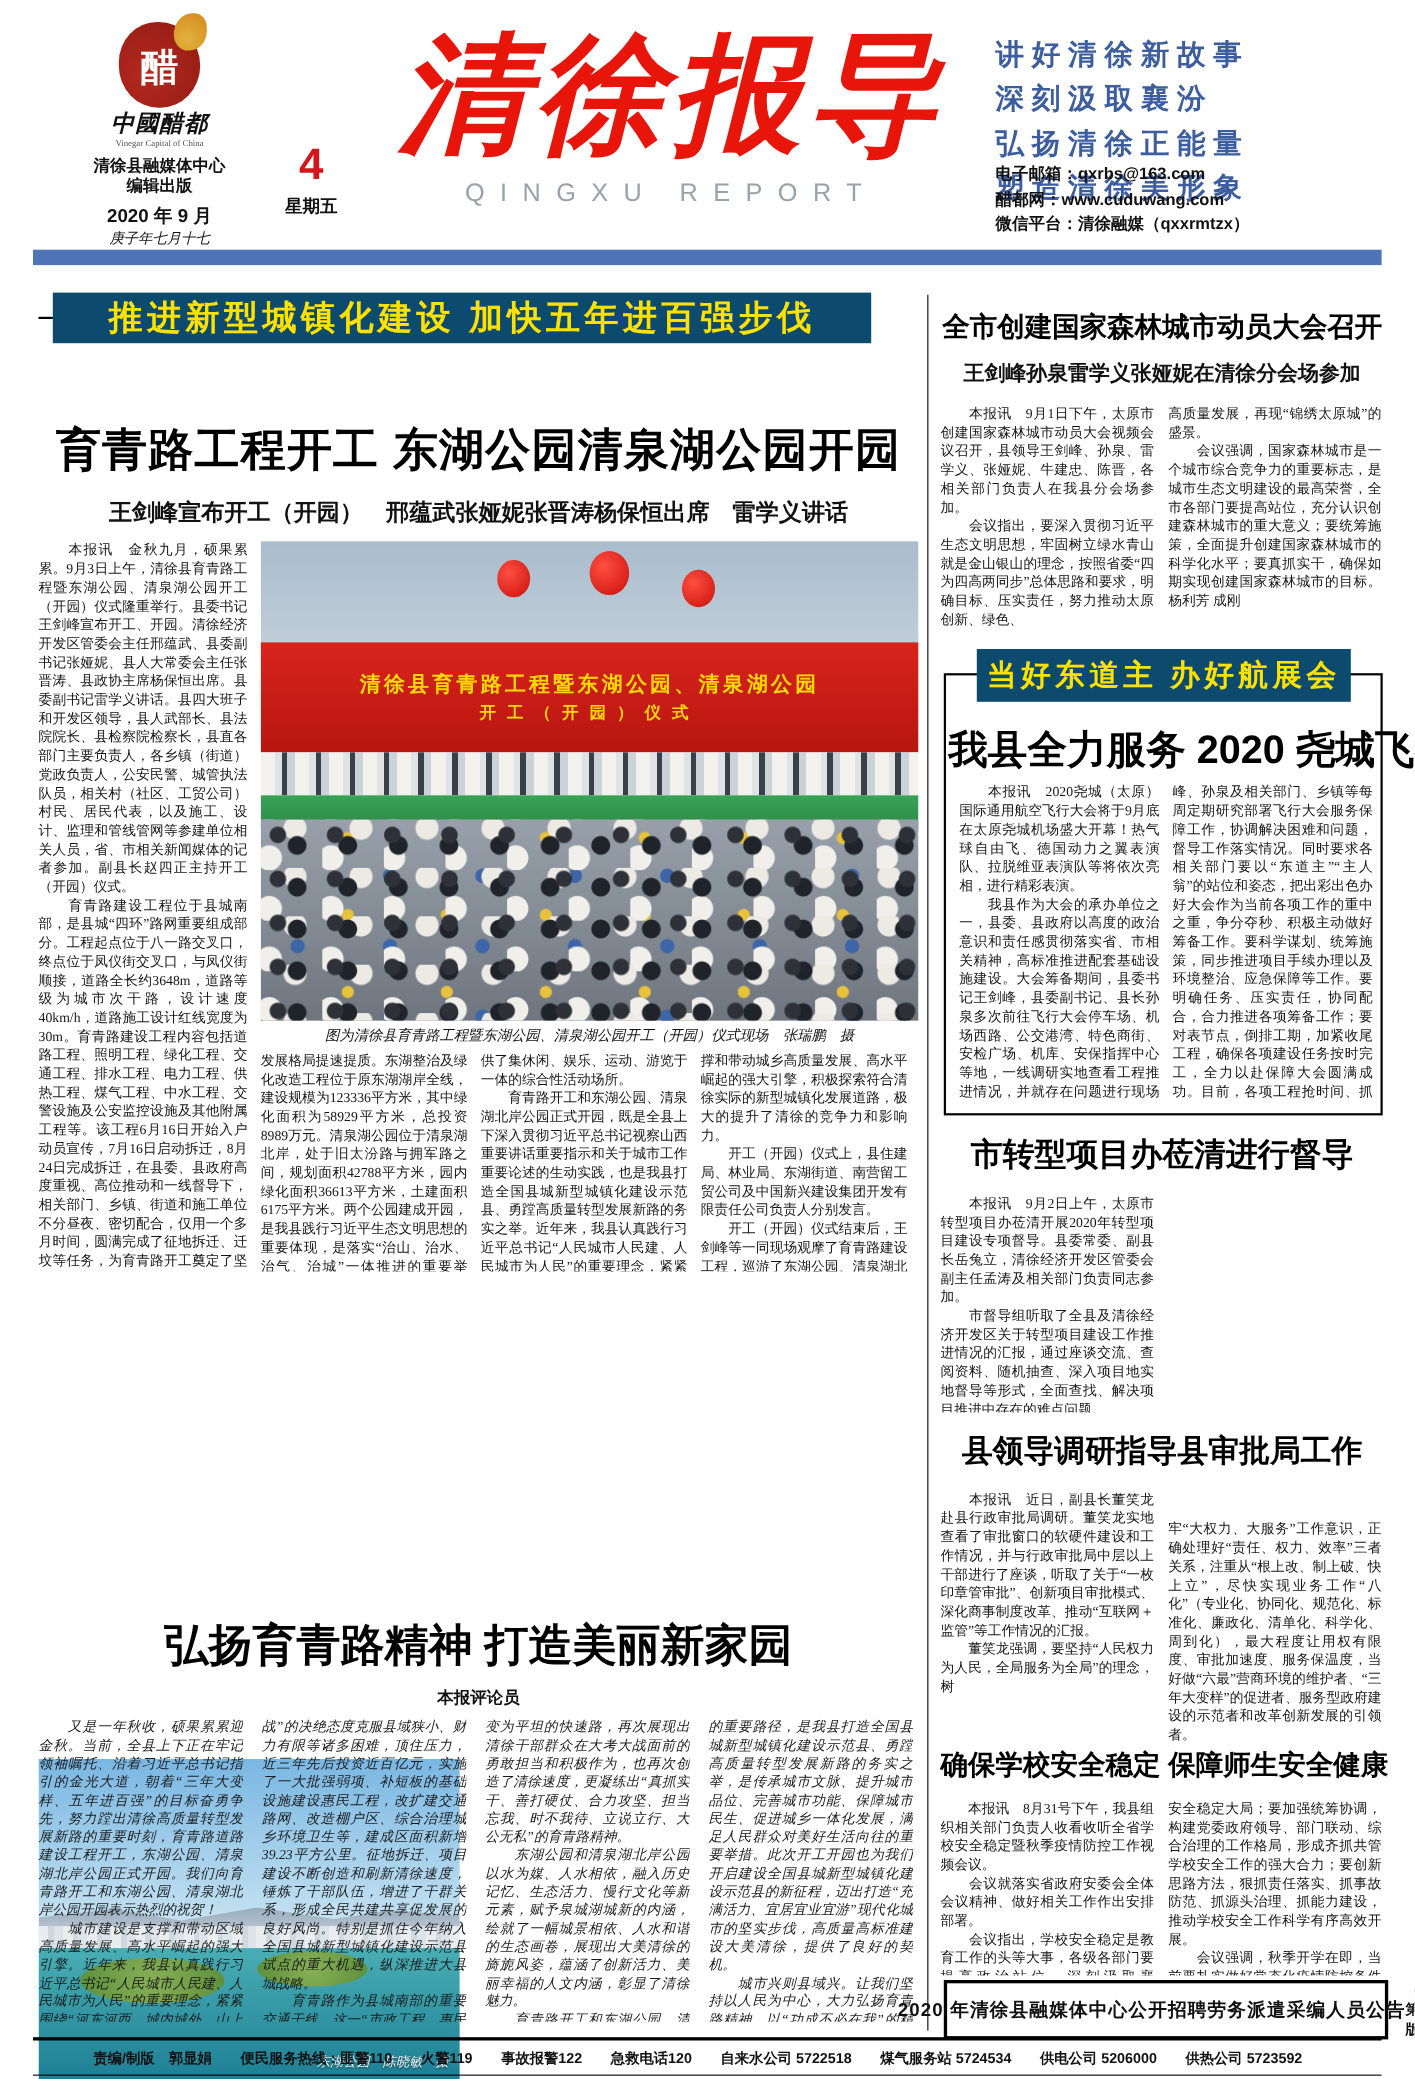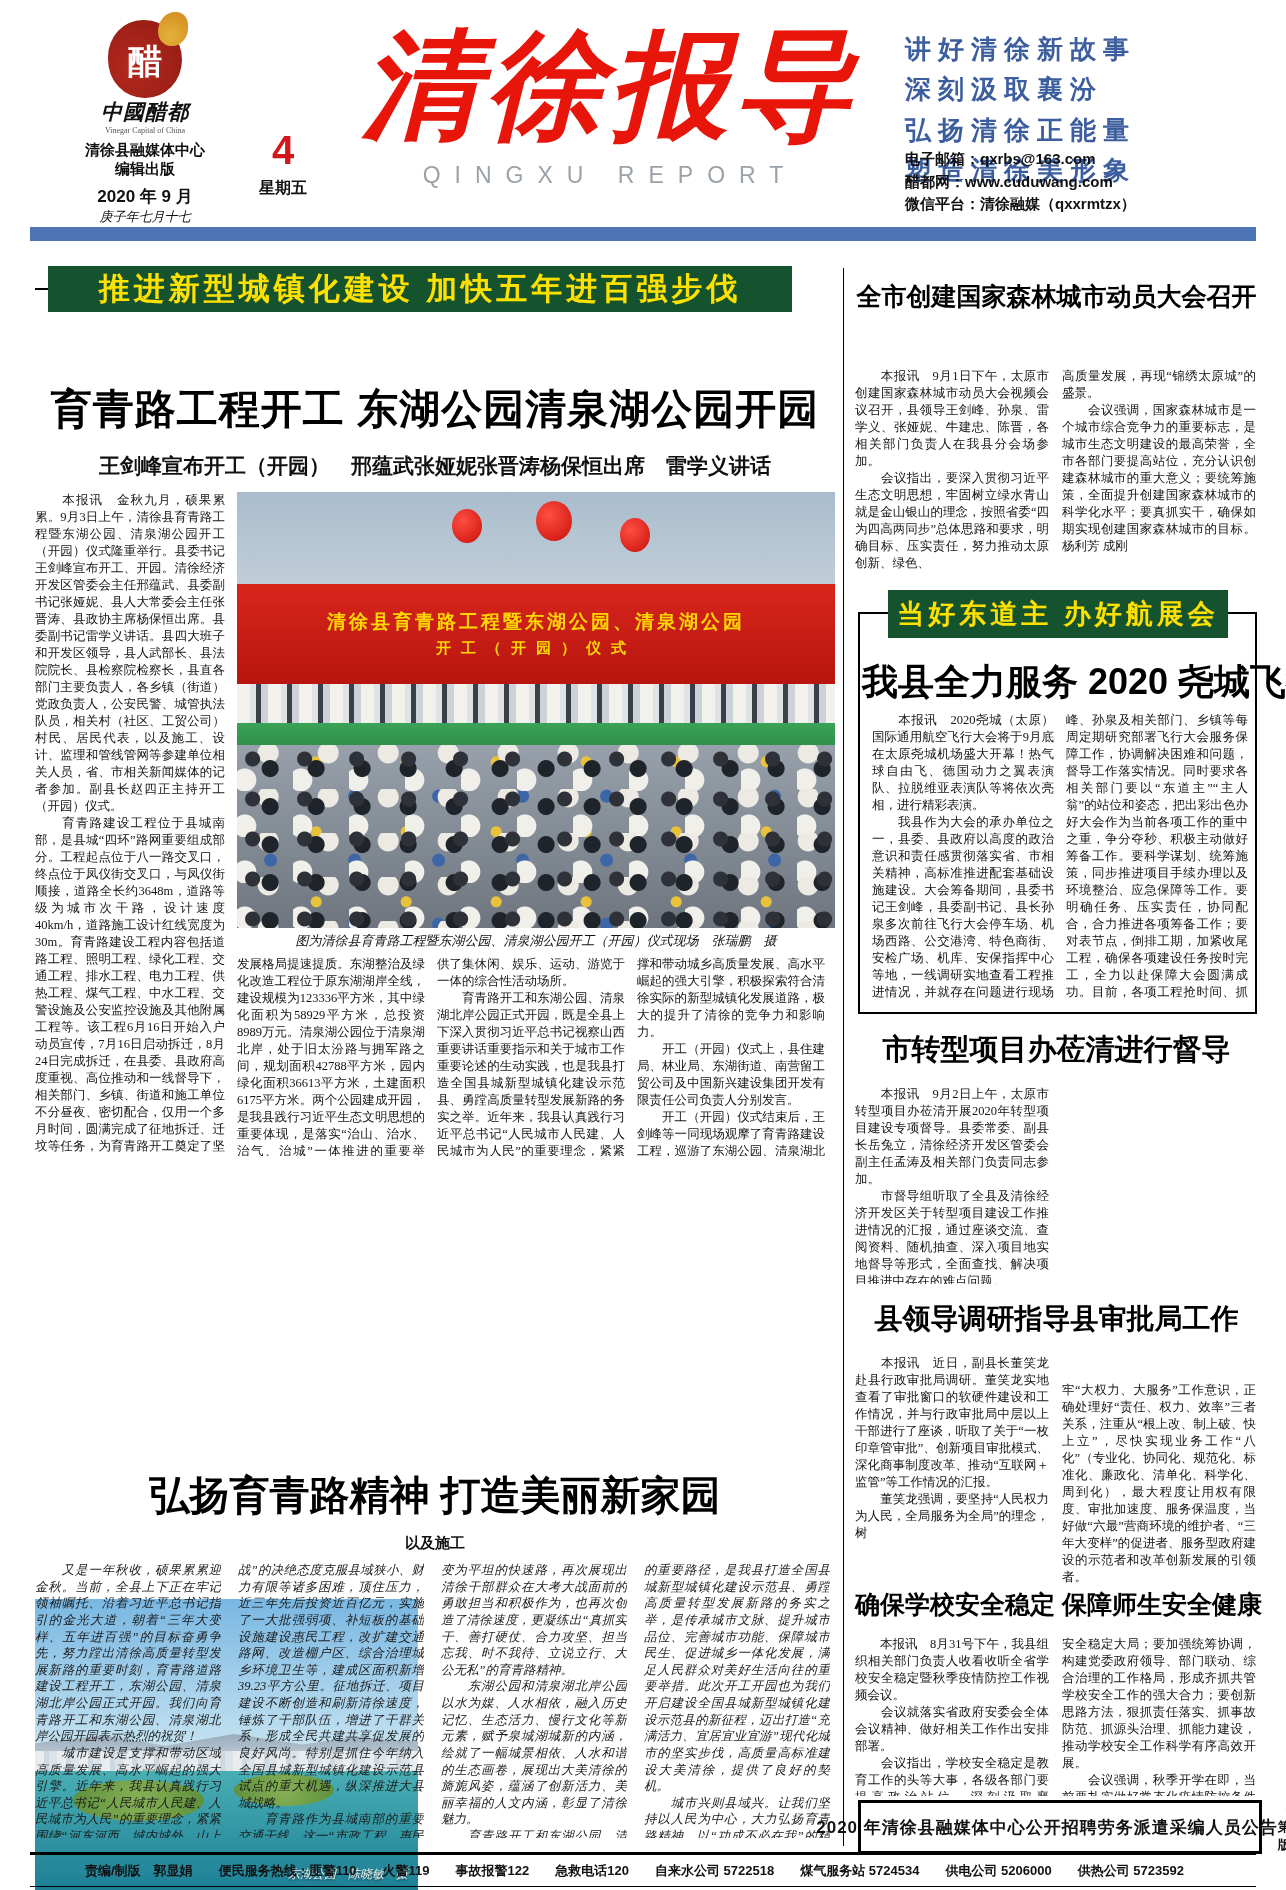--- a/index.html
+++ b/index.html
@@ -19,21 +19,21 @@
   .mast-issue{font-size:12px;}
   .pageno{color:#d21619;font-size:40px;font-weight:900;font-family:"Liberation Sans",sans-serif;line-height:1;}
   .weekday{font-size:16px;font-weight:900;font-family:"Liberation Sans",sans-serif;}
   .paper-title{color:#e8150b;font-size:118px;font-weight:900;font-style:italic;letter-spacing:6px;
                font-family:"Liberation Serif",serif;line-height:1;white-space:nowrap;}
   .paper-title-en{color:#9aa2a9;font-size:23px;letter-spacing:14px;font-family:"Liberation Sans",sans-serif;}
   .slogan{font-size:26px;font-weight:900;color:#3c5d9e;letter-spacing:7px;line-height:1.55;white-space:nowrap;}
   .contact{font-size:15px;font-weight:700;font-family:"Liberation Sans",sans-serif;line-height:1.5;white-space:nowrap;}
   .blue-bar{background:#4c74b6;}
   
-  .kicker{background:#14532d;color:#ffe100;font-family:"Liberation Sans",sans-serif;font-weight:900;
+  .kicker{background:#0c4a6e;color:#ffe100;font-family:"Liberation Sans",sans-serif;font-weight:900;
           display:flex;align-items:center;justify-content:center;letter-spacing:4px;}
   .headline{font-family:"Liberation Sans",sans-serif;font-weight:900;color:#000;text-align:center;white-space:nowrap;}
   .subhead{font-weight:700;text-align:center;white-space:nowrap;}
   .bodycol{font-size:12.5px;line-height:1.36;text-align:justify;overflow:hidden;white-space:pre-line;color:#141414;}
   .edit-col{font-size:12.5px;line-height:1.33;font-style:italic;text-align:justify;overflow:hidden;white-space:pre-line;color:#1a1a1a;}
   .caption{font-size:13px;font-style:italic;text-align:center;white-space:nowrap;overflow:hidden;}
   .divider-v{width:1px;background:#000;}
   .photo{overflow:hidden;position:relative;}
   .photo .ov-cap{position:absolute;right:10px;bottom:8px;color:#f2f2f2;font-size:12px;font-style:italic;
                  text-shadow:0 1px 2px rgba(0,0,0,.6);}
@@ -164,32 +164,33 @@
     <div class="lake-sky"></div>
     <div class="lake-mtn"></div>
     <div class="lake-city"></div>
     <div class="lake-water"></div>
     <div class="lake-isle" style="left:10%;top:62%;width:34%;height:14%;"></div>
     <div class="lake-isle" style="left:52%;top:60%;width:26%;height:11%;"></div>
     <div class="ov-cap">东湖公园　陈晓敏　摄</div>
   </div>
 
   <div class="abs headline" style="left:35px;top:1468px;width:800px;font-size:40px;">弘扬育青路精神  打造美丽新家园</div>
-  <div class="abs subhead" style="left:35px;top:1534px;width:800px;font-size:15px;">以及施工</div>
+  <div class="abs subhead" style="left:35px;top:1534px;width:800px;font-size:15px;">本报评论员</div>
   <div class="abs edit-col" style="left:35px;top:1562px;width:186px;height:276px;">　　又是一年秋收，硕果累累迎金秋。当前，全县上下正在牢记领袖嘱托、沿着习近平总书记指引的金光大道，朝着“三年大变样、五年进百强”的目标奋勇争先，努力蹚出清徐高质量转型发展新路的重要时刻，育青路道路建设工程开工，东湖公园、清泉湖北岸公园正式开园。我们向育青路开工和东湖公园、清泉湖北岸公园开园表示热烈的祝贺！
 　　城市建设是支撑和带动区域高质量发展、高水平崛起的强大引擎。近年来，我县认真践行习近平总书记“人民城市人民建、人民城市为人民”的重要理念，紧紧围绕“河东河西、城内城外、山上山下”新格局，积极探索符合清徐实际的新型城镇化发展道路，持续用力打造宜居宜业宜游宜养大美清徐。县委、县政府以“背水一</div>
   <div class="abs edit-col" style="left:238px;top:1562px;width:186px;height:276px;">战”的决绝态度克服县域狭小、财力有限等诸多困难，顶住压力，近三年先后投资近百亿元，实施了一大批强弱项、补短板的基础设施建设惠民工程，改扩建交通路网、改造棚户区、综合治理城乡环境卫生等，建成区面积新增39.23平方公里。征地拆迁、项目建设不断创造和刷新清徐速度，锤炼了干部队伍，增进了干群关系，形成全民共建共享促发展的良好风尚。特别是抓住今年纳入全国县城新型城镇化建设示范县试点的重大机遇，纵深推进大县城战略。
 　　育青路作为县城南部的重要交通干线，这一“市政工程、惠民工程、利民工程、发展工程”，对于拉大清徐城市框架，带动大县城格局具有重要作用。一个多月时间，拆除300余个院落，迁移200余个墓穴，昔日的断头路</div>
   <div class="abs edit-col" style="left:441px;top:1562px;width:186px;height:276px;">变为平坦的快速路，再次展现出清徐干部群众在大考大战面前的勇敢担当和积极作为，也再次创造了清徐速度，更凝练出“真抓实干、善打硬仗、合力攻坚、担当忘我、时不我待、立说立行、大公无私”的育青路精神。
 　　东湖公园和清泉湖北岸公园以水为媒、人水相依，融入历史记忆、生态活力、慢行文化等新元素，赋予泉城湖城新的内涵，绘就了一幅城景相依、人水和谐的生态画卷，展现出大美清徐的旖旎风姿，蕴涵了创新活力、美丽幸福的人文内涵，彰显了清徐魅力。
 　　育青路开工和东湖公园、清泉湖北岸公园正式开园，既是全县上下深入贯彻习近平总书记视察山西重要讲话重要指示和关于城市工作重要论述的生动实践，是落实全省城市工作会议精神、加快城乡统筹、产城融合发展</div>
   <div class="abs edit-col" style="left:644px;top:1562px;width:186px;height:276px;">的重要路径，是我县打造全国县城新型城镇化建设示范县、勇蹚高质量转型发展新路的务实之举，是传承城市文脉、提升城市品位、完善城市功能、保障城市民生、促进城乡一体化发展，满足人民群众对美好生活向往的重要举措。此次开工开园也为我们开启建设全国县城新型城镇化建设示范县的新征程，迈出打造“充满活力、宜居宜业宜游”现代化城市的坚实步伐，高质量高标准建设大美清徐，提供了良好的契机。
 　　城市兴则县域兴。让我们坚持以人民为中心，大力弘扬育青路精神，以“功成不必在我”的精神境界和“功成必定有我”的历史担当，不断提升县城规划建设管理水平，打造宜居宜业宜游美丽家园，创造高品质生活，实现“三年大变样、五年进百强”的奋斗目标。</div>
 
   <div class="abs headline" style="left:855px;top:280px;width:403px;font-size:25px;">全市创建国家森林城市动员大会召开</div>
+  <div class="abs subhead" style="left:855px;top:326px;width:403px;font-size:19px;">王剑峰孙泉雷学义张娅妮在清徐分会场参加</div>
   <div class="abs bodycol" style="left:855px;top:368px;width:194px;height:212px;">　　本报讯　9月1日下午，太原市创建国家森林城市动员大会视频会议召开，县领导王剑峰、孙泉、雷学义、张娅妮、牛建忠、陈晋，各相关部门负责人在我县分会场参加。
 　　会议指出，要深入贯彻习近平生态文明思想，牢固树立绿水青山就是金山银山的理念，按照省委“四为四高两同步”总体思路和要求，明确目标、压实责任，努力推动太原创新、绿色、</div>
   <div class="abs bodycol" style="left:1062px;top:368px;width:194px;height:212px;">高质量发展，再现“锦绣太原城”的盛景。
 　　会议强调，国家森林城市是一个城市综合竞争力的重要标志，是城市生态文明建设的最高荣誉，全市各部门要提高站位，充分认识创建森林城市的重大意义；要统筹施策，全面提升创建国家森林城市的科学化水平；要真抓实干，确保如期实现创建国家森林城市的目标。　杨利芳 成刚</div>
 
   <div class="abs story-box" style="left:858px;top:612px;width:395px;height:398px;"></div>
   <div class="abs kicker" style="left:888px;top:590px;width:340px;height:48px;font-size:27px;">
     <span>当好东道主 办好航展会</span>
   </div>
   <div class="abs headline" style="left:862px;top:658px;width:387px;font-size:36px;">我县全力服务 2020 尧城飞行大会</div>

